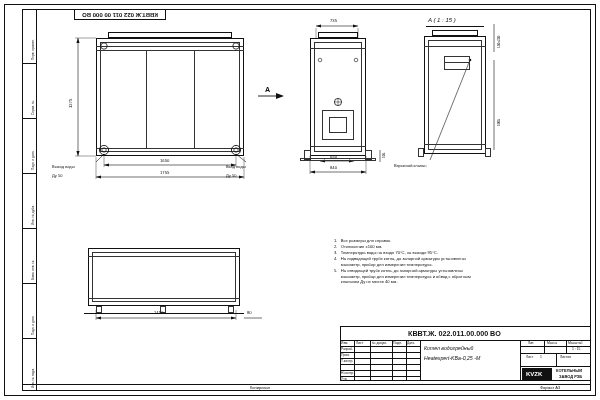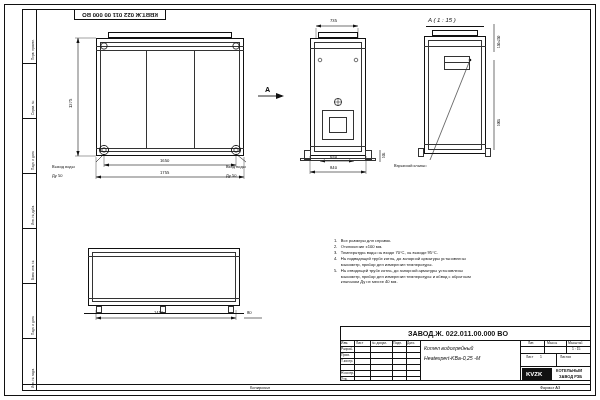--- a/index.html
+++ b/index.html
@@ -201,21 +201,21 @@
     <div>4.   На подводящей трубе котла, до запорной арматуры установлены</div>
     <div>      манометр, прибор для измерения температуры.</div>
     <div>5.   На отводящей трубе котла, до запорной арматуры установлены</div>
     <div>      манометр, прибор для измерения температуры и обвод с обратным</div>
     <div>      клапаном Ду не менее 40 мм.</div>
   </div>
 
   <div class="box" style="left:340px;top:326px;width:251px;height:55px;"></div>
 
   <div class="ln hl" style="left:340px;top:340px;width:251px;"></div>
-  <div class="txt f7 b" style="left:408px;top:330px;">ЗАВОД.Ж. 022.011.00.000 ВО</div>
+  <div class="txt f7 b" style="left:408px;top:330px;">КВВТ.Ж. 022.011.00.000 ВО</div>
 
   <div class="ln vl" style="left:354px;top:340px;height:41px;"></div>
   <div class="ln vl" style="left:370px;top:340px;height:41px;"></div>
   <div class="ln vl" style="left:392px;top:340px;height:41px;"></div>
   <div class="ln vl" style="left:406px;top:340px;height:41px;"></div>
   <div class="ln vl" style="left:420px;top:340px;height:41px;"></div>
   <div class="ln vl" style="left:520px;top:340px;height:41px;"></div>
 
   <div class="ln hl" style="left:340px;top:346px;width:80px;"></div>
   <div class="ln hl" style="left:340px;top:352px;width:80px;"></div>

